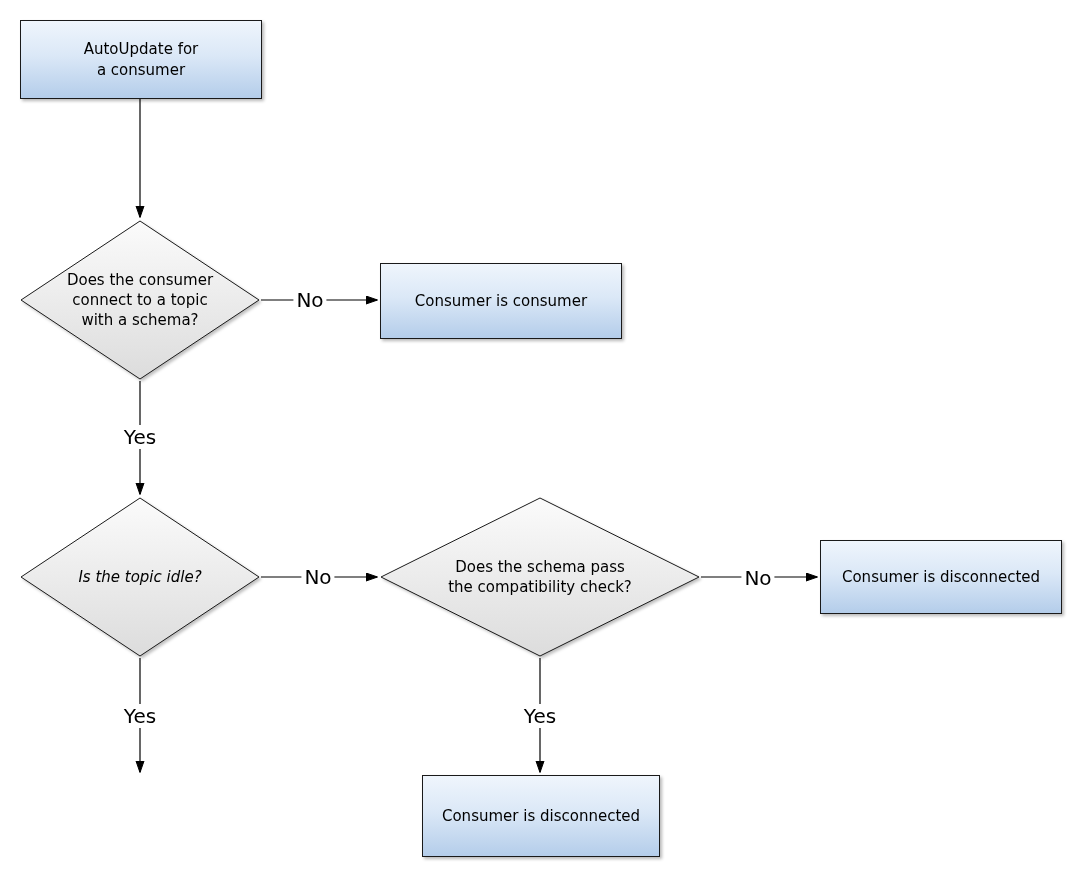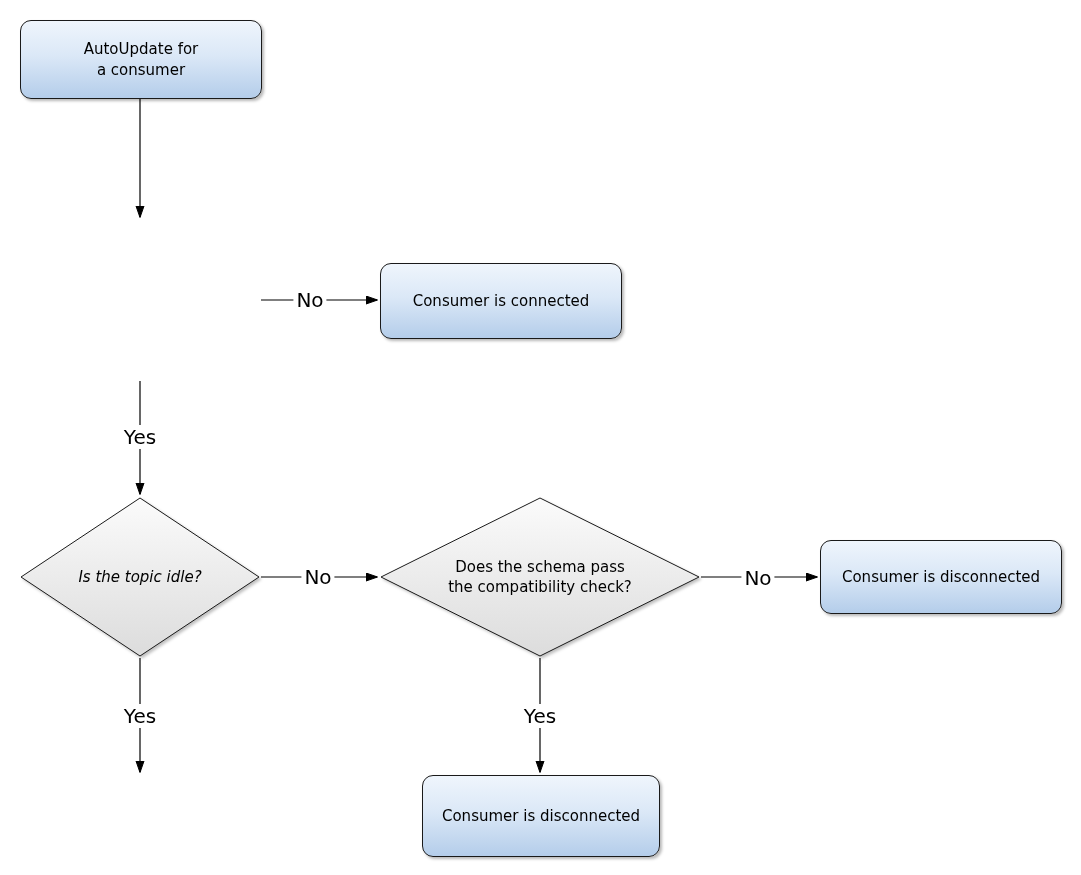--- a/index.html
+++ b/index.html
@@ -34,21 +34,21 @@
     font-size: 15px;
     line-height: 1.35;
   }
   .node .node-label {
     white-space: pre-line;
     padding: 2px 6px;
     z-index: 2;
   }
   .node.process {
     border: 1px solid #1a1a1a;
-    border-radius: 11px;
+    border-radius: 0;
     background: linear-gradient(to bottom, #eff5fc 0%, #dbe8f7 45%, #b4cdea 100%);
     box-shadow: 2px 2px 3px rgba(0,0,0,0.28);
     align-items: center;
   }
   .node.decision {
     background: transparent;
   }
   .node.decision svg {
     position: absolute;
     left: 0; top: 0;
@@ -88,32 +88,40 @@
     <line x1="140" y1="658" x2="140" y2="772" marker-end="url(#arrowhead)"></line>
     <line x1="540" y1="658" x2="540" y2="772" marker-end="url(#arrowhead)"></line>
   </svg>
 
   <div class="node process" style="left:20px; top:20px; width:240px; height:77px;">
     <span class="node-label">AutoUpdate for
 a consumer</span>
   </div>
 
   <div class="node process" style="left:380px; top:263px; width:240px; height:74px;">
-    <span class="node-label">Consumer is connected</span>
+    <span class="node-label">Consumer is consumer</span>
   </div>
 
   <div class="node process" style="left:820px; top:540px; width:240px; height:72px;">
     <span class="node-label">Consumer is disconnected</span>
   </div>
 
 
   <div class="node process" style="left:422px; top:775px; width:236px; height:80px;">
     <span class="node-label">Consumer is disconnected</span>
   </div>
 
+  <div class="node decision" style="left:20px; top:220px; width:240px; height:160px;">
+    <svg width="240" height="160" viewBox="0 0 240 160">
+      <polygon points="120,1 239,80 120,159 1,80" fill="url(#gradDecision)" stroke="#1a1a1a" stroke-width="1"></polygon>
+    </svg>
+    <span class="node-label">Does the consumer
+connect to a topic
+with a schema?</span>
+  </div>
 
   <div class="node decision" style="left:20px; top:497px; width:240px; height:160px;font-style:italic;">
     <svg width="240" height="160" viewBox="0 0 240 160">
       <polygon points="120,1 239,80 120,159 1,80" fill="url(#gradDecision)" stroke="#1a1a1a" stroke-width="1"></polygon>
     </svg>
     <span class="node-label">Is the topic idle?</span>
   </div>
 
   <div class="node decision" style="left:380px; top:497px; width:320px; height:160px;align-items:center;">
     <svg width="320" height="160" viewBox="0 0 320 160">

